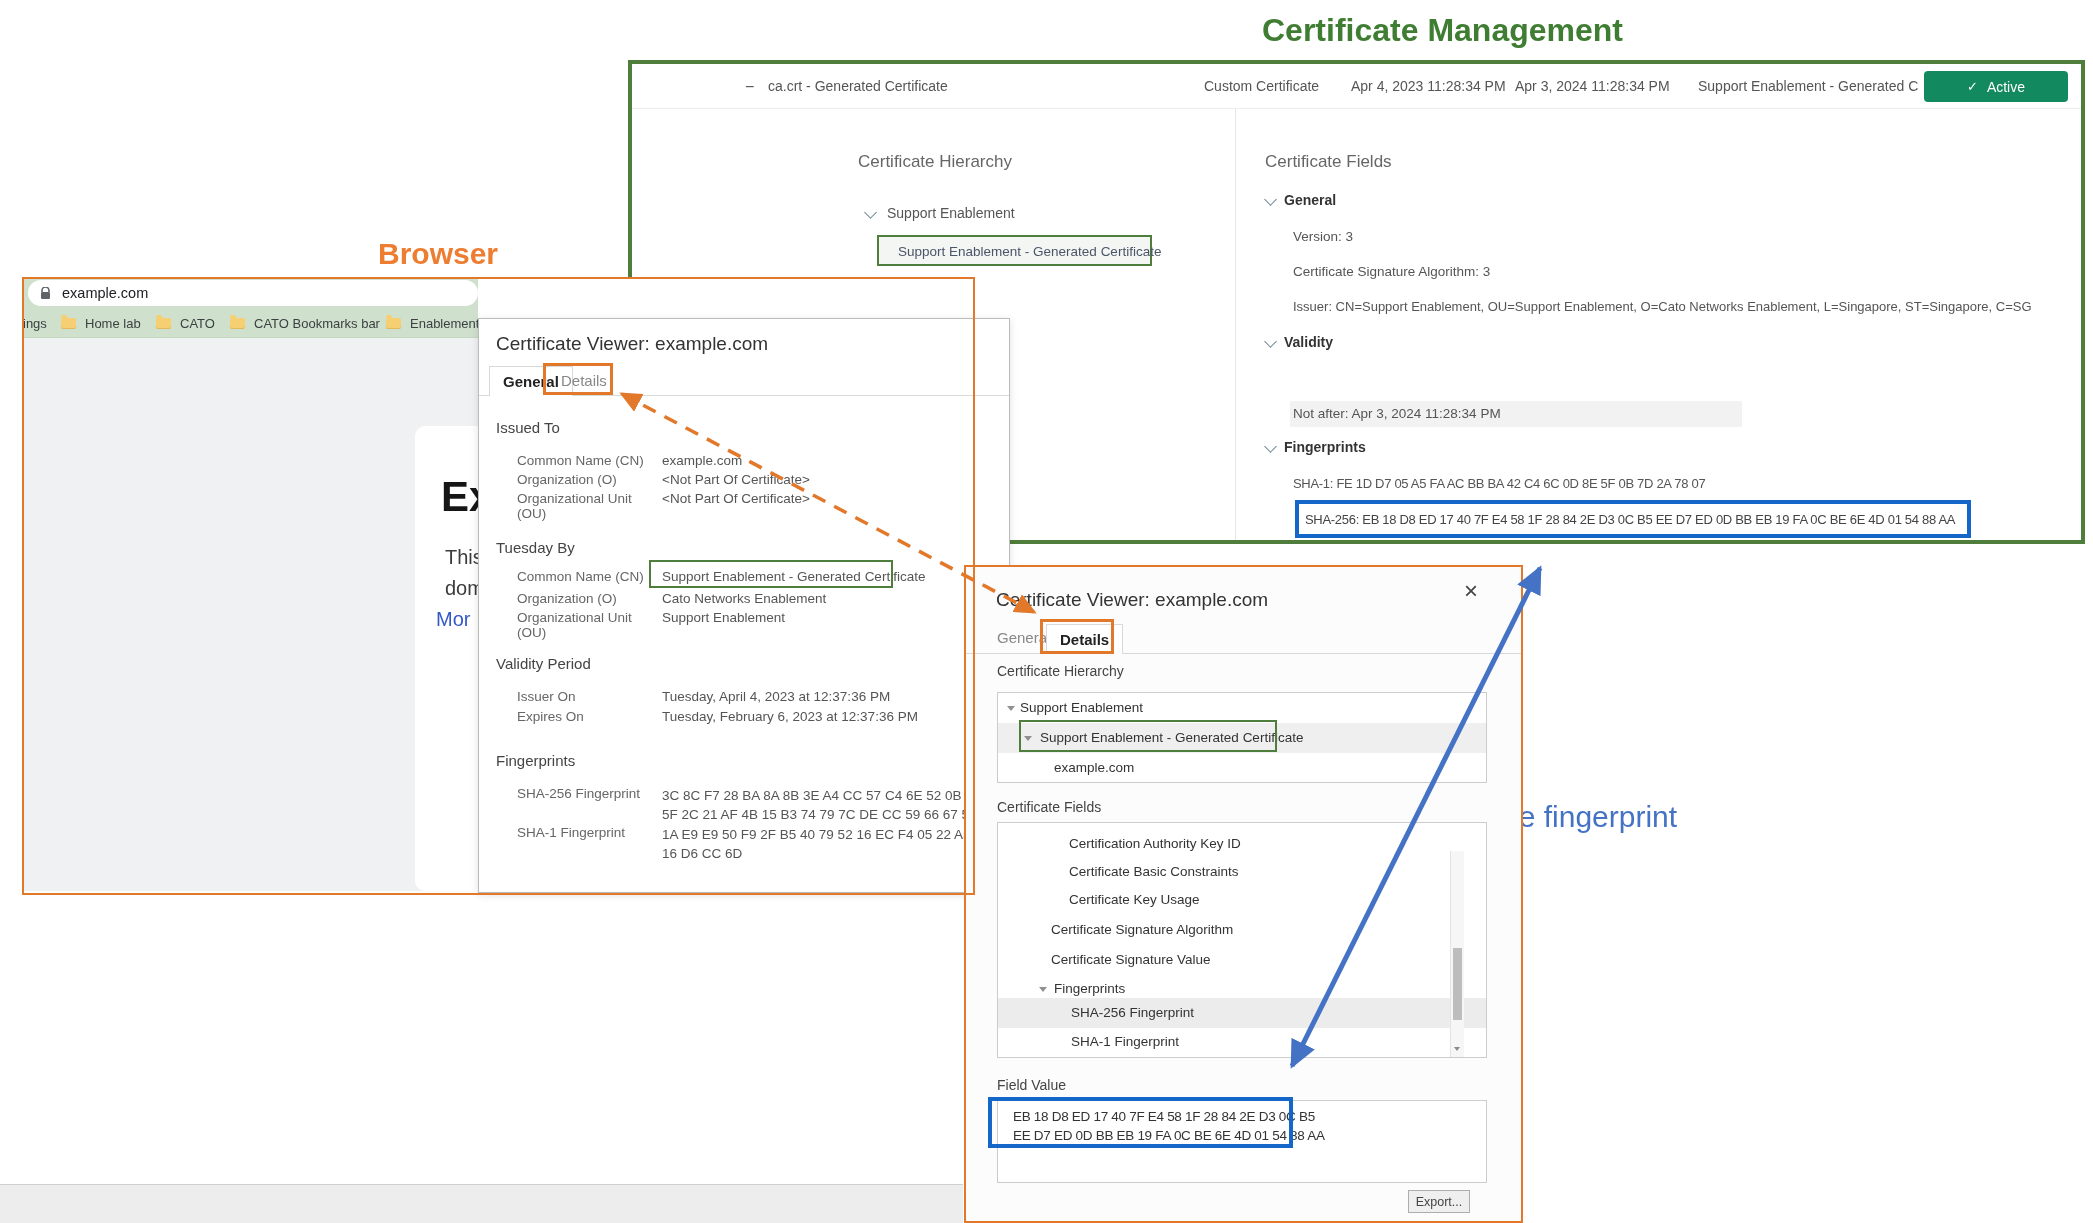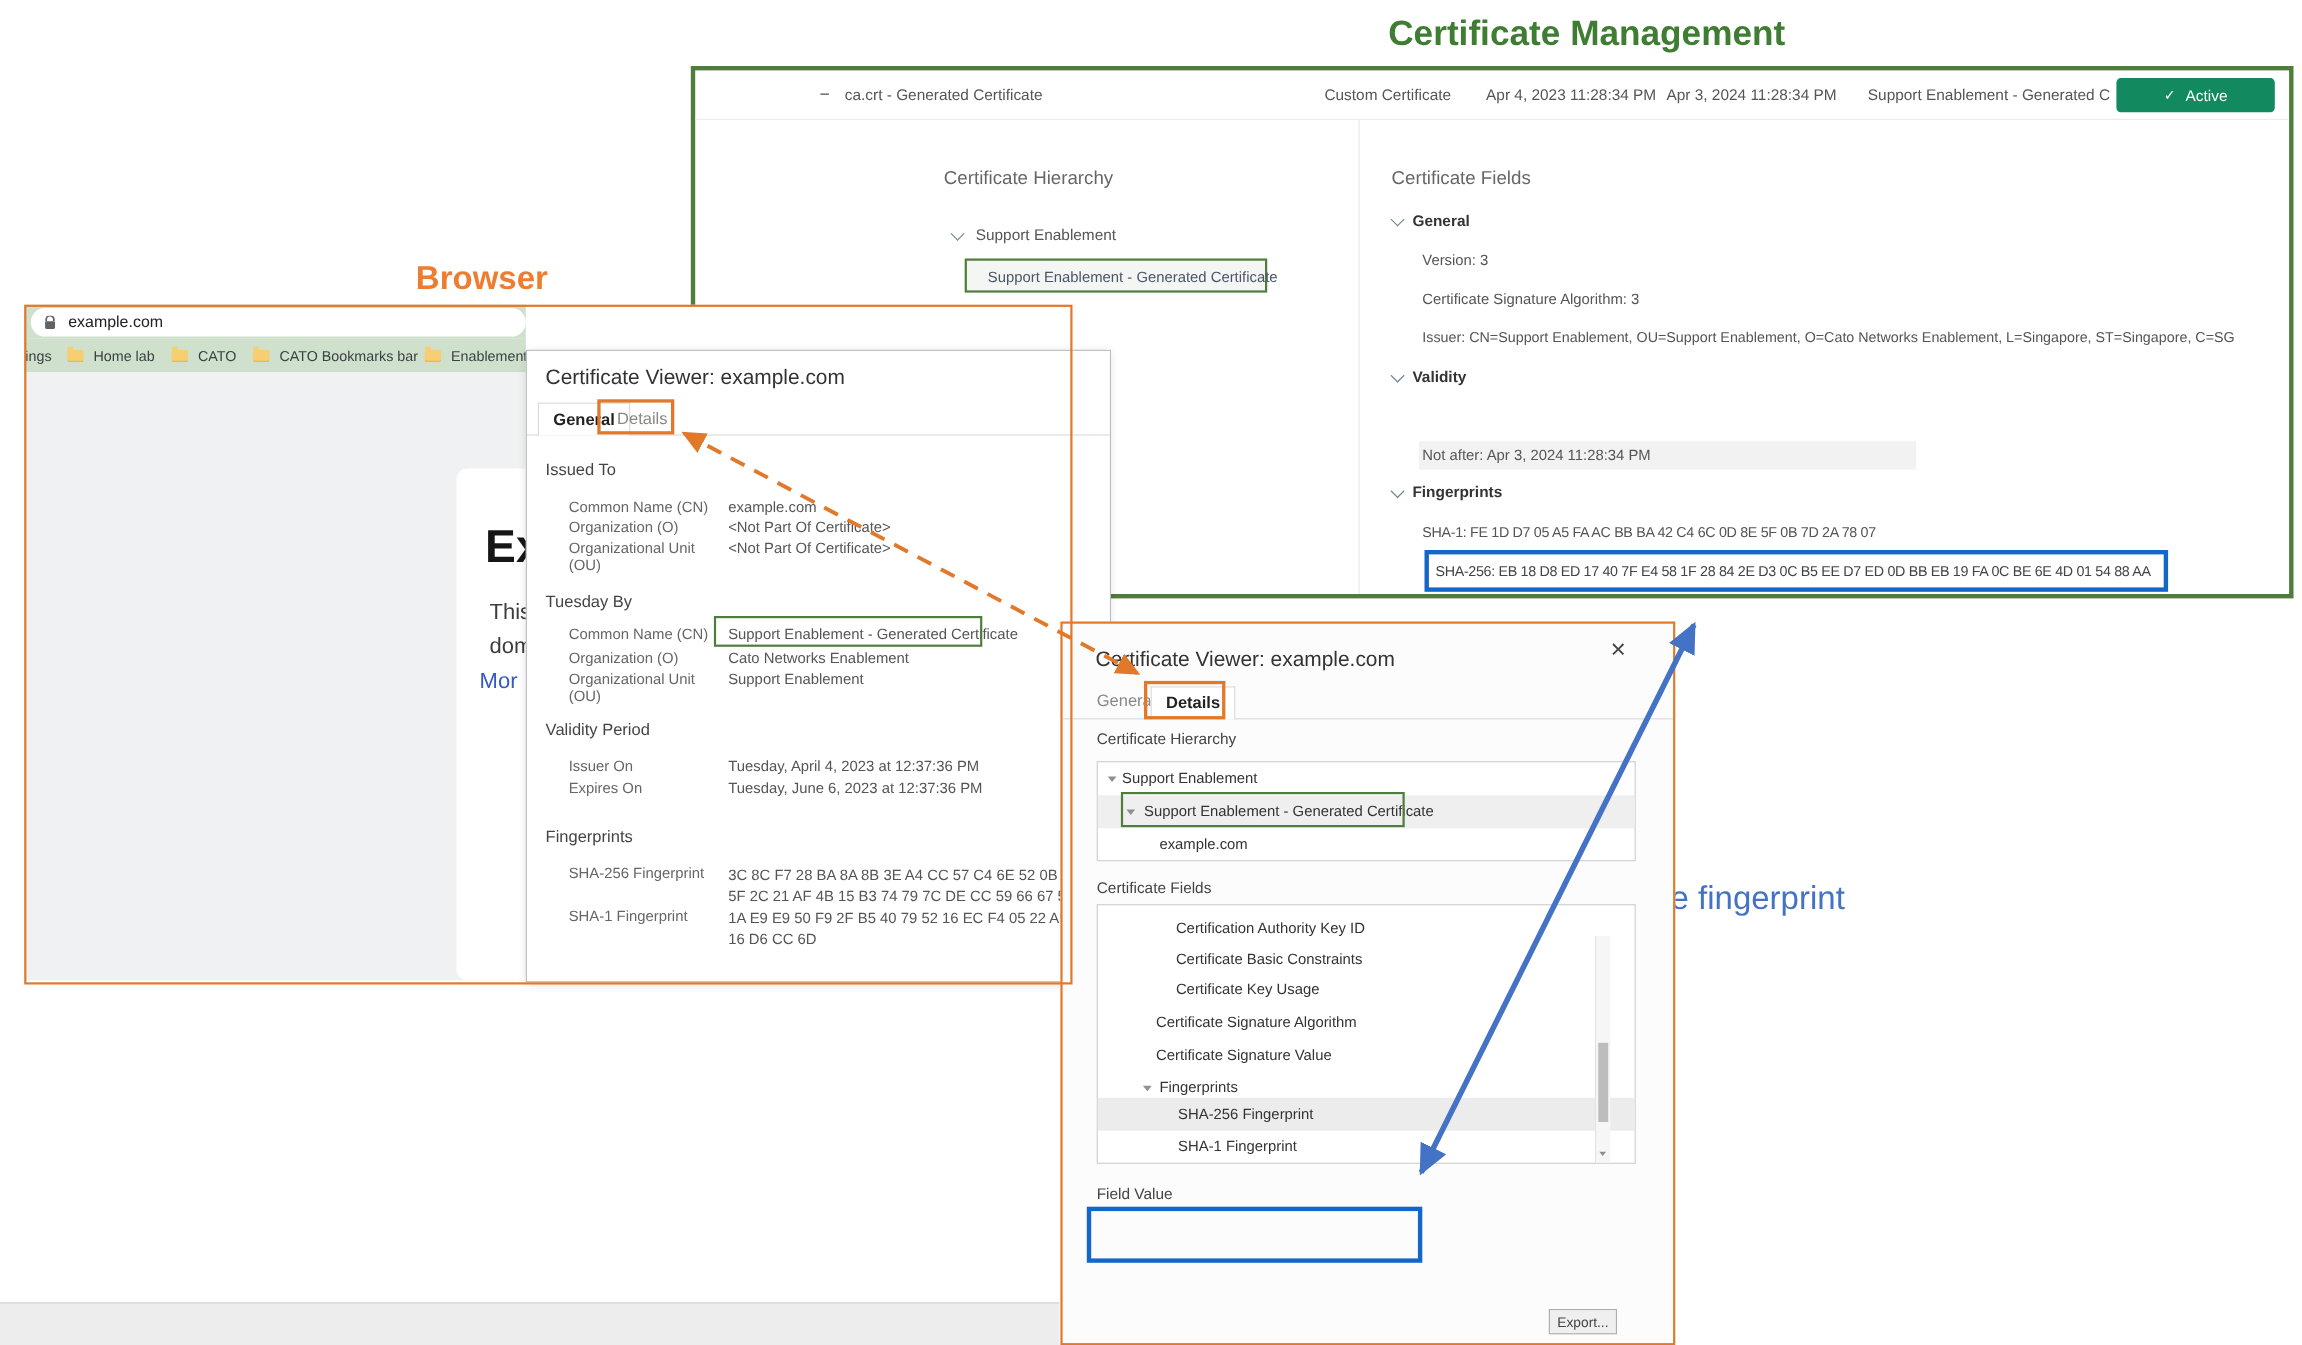--- a/index.html
+++ b/index.html
@@ -193,21 +193,21 @@
     <div class="kv" style="top:291px;">
       <span class="kl">Organizational Unit (OU)</span><span class="kvv">Support Enablement</span>
     </div>
     <div class="green-box" style="left:170px; top:241px; width:244px; height:28px;"></div>
 
     <div class="t vsec" style="left:17px; top:336px;">Validity Period</div>
     <div class="kv" style="top:370px;">
       <span class="kl">Issuer On</span><span class="kvv">Tuesday, April 4, 2023 at 12:37:36 PM</span>
     </div>
     <div class="kv" style="top:390px;">
-      <span class="kl">Expires On</span><span class="kvv">Tuesday, June 6, 2023 at 12:37:36 PM</span>
+      <span class="kl">Expires On</span><span class="kvv">Tuesday, February 6, 2023 at 12:37:36 PM</span>
     </div>
 
     <div class="t vsec" style="left:17px; top:433px;">Fingerprints</div>
     <div class="kv" style="top:467px;">
       <span class="kl">SHA-256 Fingerprint</span><span class="kvv"><span class="fp-line" style="display:block;">3C 8C F7 28 BA 8A 8B 3E A4 CC 57 C4 6E 52 0B DE</span><span class="fp-line" style="display:block;">5F 2C 21 AF 4B 15 B3 74 79 7C DE CC 59 66 67 55</span></span>
     </div>
     <div class="kv" style="top:506px;">
       <span class="kl">SHA-1 Fingerprint</span><span class="kvv"><span class="fp-line" style="display:block;">1A E9 E9 50 F9 2F B5 40 79 52 16 EC F4 05 22 A5</span><span class="fp-line" style="display:block;">16 D6 CC 6D</span></span>
     </div>
   </div>
@@ -249,20 +249,24 @@
       <div class="selrow" style="top:175px;"></div>
       <span class="t litem" style="left:73px; top:182px;">SHA-256 Fingerprint</span>
       <span class="t litem" style="left:73px; top:211px;">SHA-1 Fingerprint</span>
       <div class="scroll-track" style="left:452px; top:28px; height:206px;">
         <div class="scroll-thumb" style="top:97px; height:72px;"></div>
         <span class="tri" style="left:3px; top:196px; border-left-width:3.5px; border-right-width:3.5px; border-top-width:4.5px; border-top-color:#8a8a8a;"></span>
       </div>
     </div>
 
     <div class="t" style="left:31px; top:510px; font-size:14px; color:#444;">Field Value</div>
+    <div class="lbox" style="left:31px; top:533px; width:490px; height:83px;">
+      <span class="t litem hex" style="left:15px; top:8px;">EB 18 D8 ED 17 40 7F E4 58 1F 28 84 2E D3 0C B5</span>
+      <span class="t litem hex" style="left:15px; top:27px;">EE D7 ED 0D BB EB 19 FA 0C BE 6E 4D 01 54 88 AA</span>
+    </div>
     <div class="blue-box" style="left:22px; top:530px; width:305px; height:51px;"></div>
 
     <div class="btn" style="left:442px; top:623px; width:62px; height:23px;">Export...</div>
   </div>
 
   <div class="t same-fp" style="left:1462px; top:800px;">same fingerprint</div>
 
   <svg class="abs" id="arrow-layer" viewBox="0 0 2093 1223" xmlns="http://www.w3.org/2000/svg">
     <defs>
       <marker id="blue-head" markerUnits="userSpaceOnUse" markerWidth="28" markerHeight="26" refX="25" refY="13" orient="auto-start-reverse">

